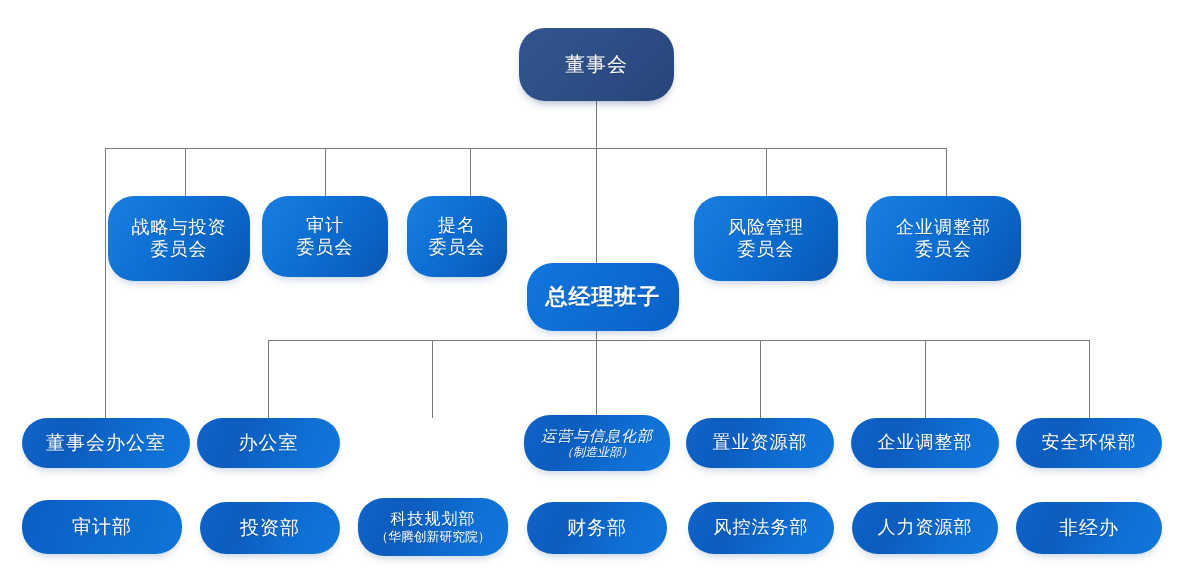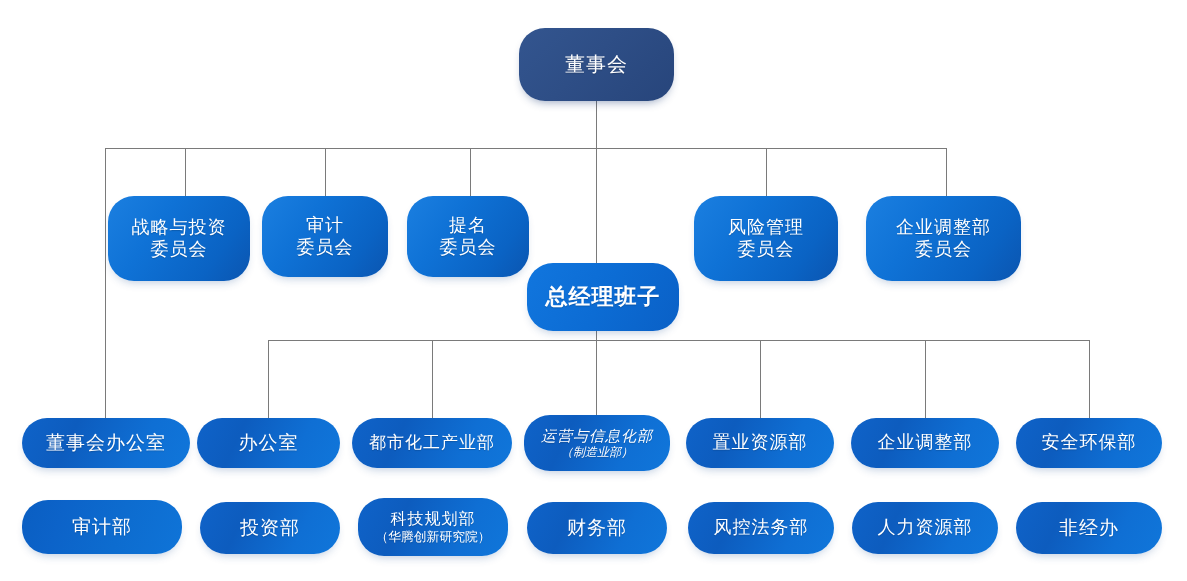--- a/index.html
+++ b/index.html
@@ -94,21 +94,21 @@
   </div>
 
   <div class="node v-primary" style="left:108px; top:196px; width:142px; height:85px; font-size:18px;">
     <span>战略与投资</span>
     <span>委员会</span>
   </div>
   <div class="node v-primary" style="left:262px; top:196px; width:126px; height:81px; font-size:18px;">
     <span>审计</span>
     <span>委员会</span>
   </div>
-  <div class="node v-primary" style="left:407px; top:196px; width:122px; height:81px; font-size:18px;">
+  <div class="node v-primary" style="left:407px; top:196px; width:100px; height:81px; font-size:18px;">
     <span>提名</span>
     <span>委员会</span>
   </div>
   <div class="node v-primary" style="left:694px; top:196px; width:144px; height:85px; font-size:18px;">
     <span>风险管理</span>
     <span>委员会</span>
   </div>
   <div class="node v-primary" style="left:866px; top:196px; width:155px; height:85px; font-size:18px;">
     <span>企业调整部</span>
     <span>委员会</span>
@@ -116,23 +116,20 @@
 
   <div class="node v-gm" style="left:527px; top:263px; width:152px; height:68px; font-size:22px; font-weight:bold;text-align:right;">
     <span>总经理班子</span>
   </div>
 
   <div class="node v-deep" style="left:22px; top:418px; width:168px; height:50px; font-size:19px;text-align:center;">
     <span>董事会办公室</span>
   </div>
   <div class="node v-deep" style="left:197px; top:418px; width:143px; height:50px; font-size:19px;">
     <span>办公室</span>
-  </div>
-  <div class="node v-deep" style="left:352px; top:418px; width:160px; height:50px; font-size:17px;">
-    <span>都市化工产业部</span>
   </div>
   <div class="node v-deep" style="left:524px; top:415px; width:146px; height:56px; font-size:15px;font-style:italic;">
     <span>运营与信息化部</span>
     <span class="ln2">（制造业部）</span>
   </div>
   <div class="node v-deep" style="left:686px; top:418px; width:148px; height:50px; font-size:18px;">
     <span>置业资源部</span>
   </div>
   <div class="node v-deep" style="left:851px; top:418px; width:148px; height:50px; font-size:18px;">
     <span>企业调整部</span>

